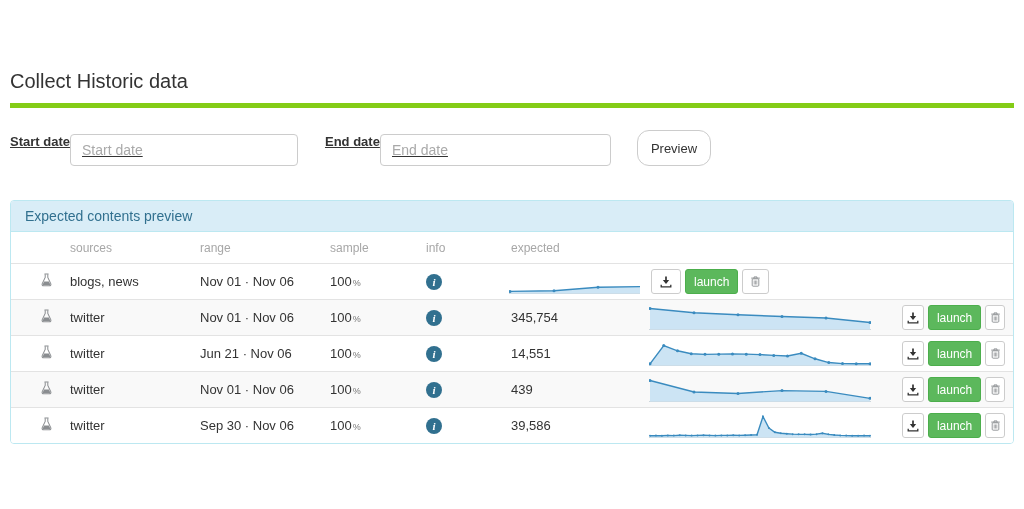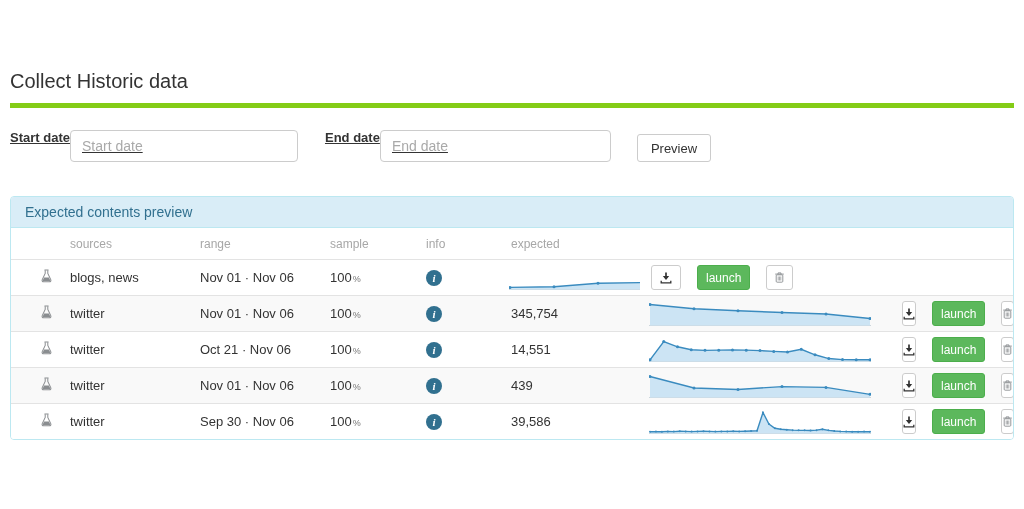--- a/index.html
+++ b/index.html
@@ -25,22 +25,22 @@
     height: 32px; border: 1px solid #ccc; border-radius: 4px;
     padding: 0 11px; font-size: 14px; color: #555; outline: none;
     font-family: "Liberation Sans", sans-serif;
   }
   .field input::placeholder { color: #a9a9a9; opacity: 1; }
   .f-start input { width: 228px; }
   .f-start { margin-right: 27px; }
   .f-end input { width: 231px; }
   .f-end { margin-right: 26px; }
   .btn-preview {
-    height: 28px; padding: 0 13px; font-size: 13px; color: #333;
-    background: #fff; border: 1px solid #ccc; border-radius: 3px; cursor: pointer;
+    height: 36px; padding: 0 13px; font-size: 13px; color: #333;
+    background: #fff; border: 1px solid #ccc; border-radius: 12px; cursor: pointer;
     font-family: "Liberation Sans", sans-serif;
   }
 
   
   .panel {
     margin-top: 34px;
     border: 1px solid #bce8f1;
     border-radius: 4px;
     overflow: hidden;
   }
@@ -68,21 +68,21 @@
   .info-icon {
     display: inline-block; width: 16px; height: 16px; border-radius: 50%;
     background: #31708f; color: #fff; text-align: center; line-height: 16px;
     font-family: "Liberation Serif", serif; font-weight: 700; font-style: italic;
     font-size: 11px; cursor: pointer;
   }
 
   .c-spark { padding-left: 9px; }
   .c-spark svg { display: block; }
 
-  .c-actions { display: flex; align-items: center; gap: 16px; padding-right: 8px; }
+  .c-actions { display: flex; align-items: center; gap: 4px; padding-right: 8px; }
   .btn-icon {
     height: 25px; background: #fff; border: 1px solid #ccc; border-radius: 3px;
     display: inline-flex; align-items: center; justify-content: center; cursor: pointer;
   }
   .btn-dl { width: 30px; }
   .btn-trash { width: 27px; }
   .btn-launch {
     height: 25px; padding: 0 8px; background: #5cb85c; border: 1px solid #4cae4c;
     border-radius: 3px; color: #fff; font-size: 12px; cursor: pointer;
     font-family: "Liberation Sans", sans-serif;
@@ -222,21 +222,21 @@
     <div class="cell c-icon">
       <span>
         <svg width="13" height="14" viewBox="0 0 14 15">
           <path d="M4.8 1h4.4" stroke="#8a8d90" stroke-width="1.2" fill="none"></path>
           <path d="M5.6 1.2v3.6L2.4 11.4c-.55 1.1.25 2.4 1.48 2.4h6.24c1.23 0 2.03-1.3 1.48-2.4L8.4 4.8V1.2" fill="none" stroke="#8a8d90" stroke-width="1.1"></path>
           <path d="M4.4 9.2h5.2l1.25 2.55c.25.5-.12 1.1-.68 1.1H3.83c-.56 0-.93-.6-.68-1.1z" fill="#8a8d90"></path>
         </svg>
       </span>
     </div>
     <div class="cell">twitter</div>
-    <div class="cell">Oct 21 · Nov 06</div>
+    <div class="cell">Jun 21 · Nov 06</div>
     <div class="cell"><span>100</span><span class="pct">%</span></div>
     <div class="cell">
       <span class="info-icon">i</span>
     </div>
     <div class="cell">14,551</div>
     <div class="cell c-spark">
       <svg width="222" height="26">
               <line x1="0" y1="24.5" x2="222" y2="24.5" stroke="#ccd6dc" stroke-width="1"></line>
               <polygon points="1,22.82 14.75,4.550000000000001 28.5,9.8 42.25,12.739999999999998 56,13.37 69.75,13.16 83.5,12.95 97.25,13.16 111,13.58 124.75,14.42 138.5,15.049999999999999 152.25,12.32 166,17.78 179.75,21.56 193.5,22.61 207.25,22.82 221,22.82 221,24.5 1,24.5" fill="#cce4f4"></polygon>
               <polyline points="1,22.82 14.75,4.550000000000001 28.5,9.8 42.25,12.739999999999998 56,13.37 69.75,13.16 83.5,12.95 97.25,13.16 111,13.58 124.75,14.42 138.5,15.049999999999999 152.25,12.32 166,17.78 179.75,21.56 193.5,22.61 207.25,22.82 221,22.82" fill="none" stroke="#3a8bbf" stroke-width="1.4"></polyline>

